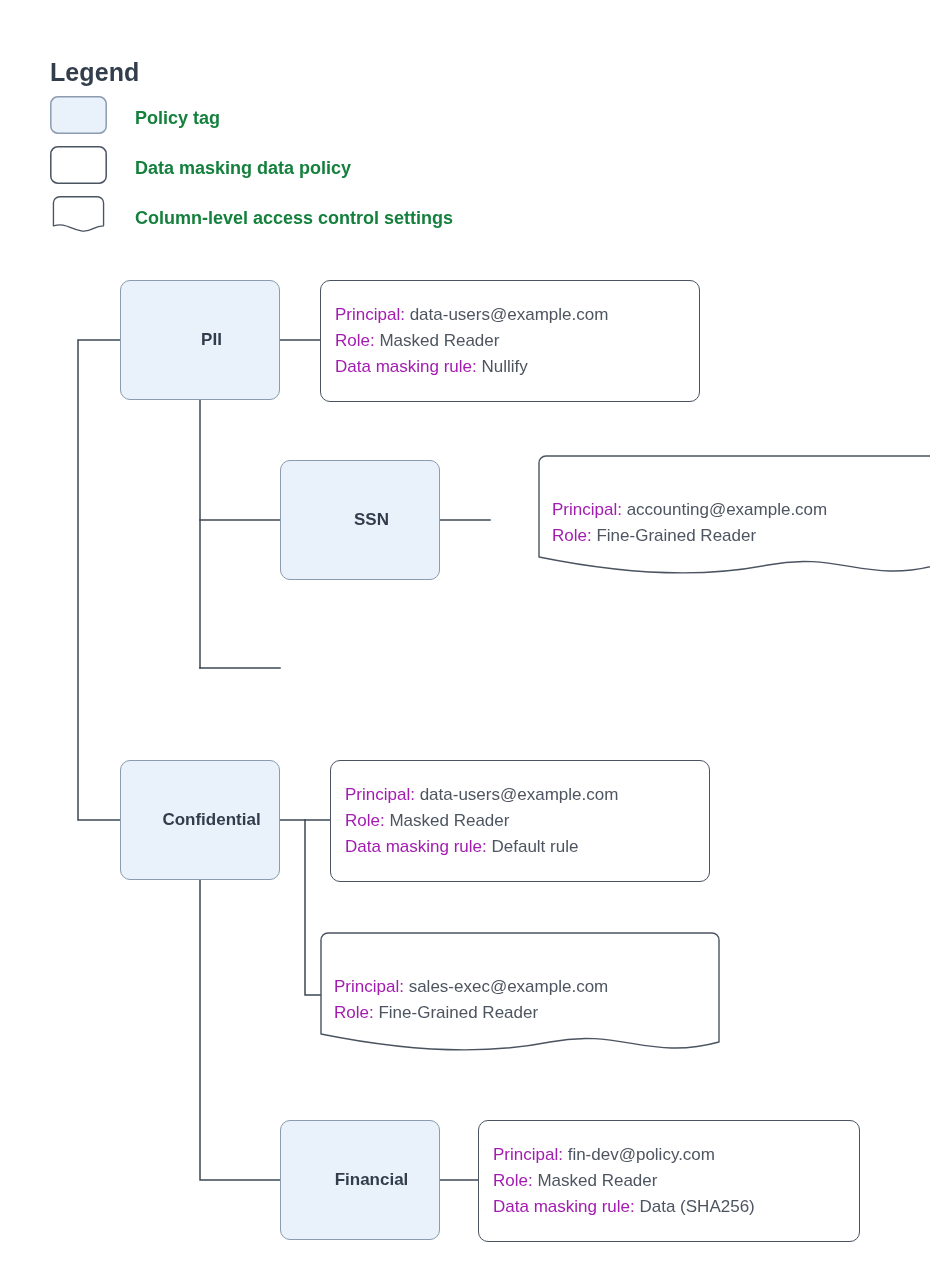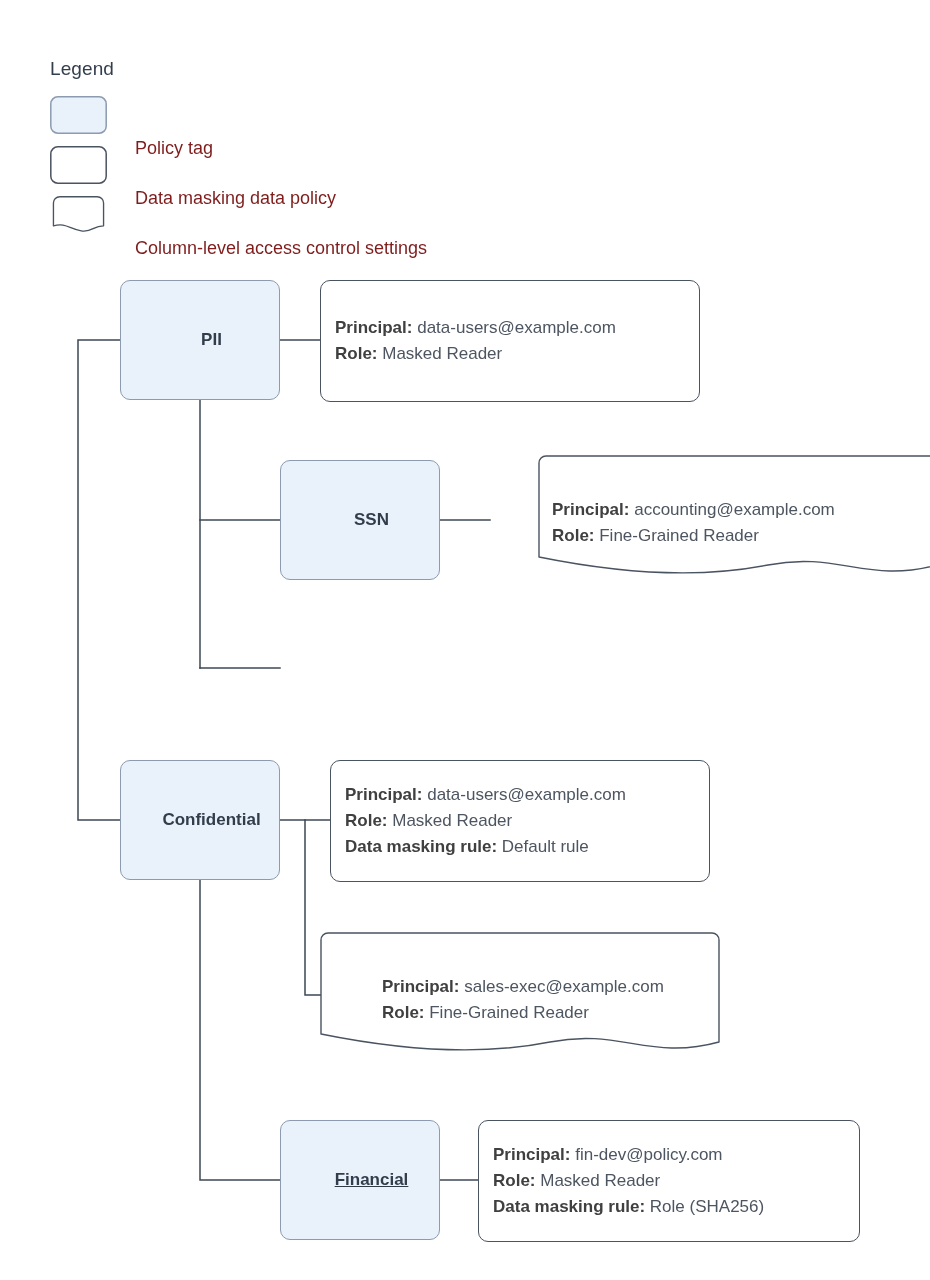--- a/index.html
+++ b/index.html
@@ -11,26 +11,26 @@
     -webkit-font-smoothing:antialiased;
   }
   #canvas{position:relative;width:930px;height:1280px;overflow:hidden;background:#fff;}
 
   
   #links{position:absolute;left:0;top:0;width:930px;height:1280px;}
 
   
   .legend-title{
     position:absolute;left:50px;top:58px;
-    font-size:19px;font-weight:normal;color:#333e4d;letter-spacing:.1px;
+    font-size:25px;font-weight:bold;color:#333e4d;letter-spacing:.1px;
   }
   .legend-row{position:absolute;left:50px;height:44px;}
   .legend-label{
     position:absolute;left:85px;top:50%;transform:translateY(-50%);
-    font-size:18px;font-weight:normal;color:#7f1d1d;white-space:nowrap;margin-top:30px;
+    font-size:18px;font-weight:bold;color:#15803d;white-space:nowrap;
   }
   .legend-swatch{position:absolute;left:0;top:0;width:57px;height:38px;}
 
   
   .node{
     position:absolute;
     background:#e9f1fb;
     border:1.4px solid #8c9bb0;
     border-radius:10px;
     box-sizing:border-box;
@@ -50,21 +50,21 @@
     box-sizing:border-box;
     display:flex;align-items:center;
   }
   .card-body{padding:0 0 0 14px;}
   .card.wavy{border:none;background:transparent;}
   .card.wavy .card-body{position:relative;z-index:2;}
 
   .line{
     font-size:17px;line-height:1.52;color:#4d5560;white-space:nowrap;
   }
-  .line b{color:#404040;font-weight:bold;}
+  .line b{color:#a21caf;font-weight:normal;}
 
   .wave-svg{position:absolute;left:0;top:0;overflow:visible;z-index:1;}
 </style>
 </head>
 <body>
 
 <div id="canvas">
 
   <svg id="links" viewBox="0 0 930 1280" width="930" height="1280">
     <g fill="none" stroke="#3d4754" stroke-width="1.5" stroke-linecap="square">
@@ -121,33 +121,37 @@
 
   <div class="node" style="left:280px;top:460px;width:160px;height:120px;border-radius:10px;">
     <span class="node-label">SSN</span>
   </div>
 
 
   <div class="node" style="left:120px;top:760px;width:160px;height:120px;">
     <span class="node-label">Confidential</span>
   </div>
 
-  <div class="node" style="left:280px;top:1120px;width:160px;height:120px;text-decoration:underline;">
+  <div class="node" style="left:280px;top:1120px;width:160px;height:120px;">
     <span class="node-label">Financial</span>
   </div>
 
   <div class="card" style="left:320px;top:280px;width:380px;height:122px;">
     <div class="card-body">
       <div class="line">
         <b>Principal:</b>
         <span>data-users@example.com</span>
       </div>
       <div class="line">
         <b>Role:</b>
         <span>Masked Reader</span>
+      </div>
+      <div class="line">
+        <b>Data masking rule:</b>
+        <span>Nullify</span>
       </div>
     </div>
   </div>
 
   <div class="card wavy" style="left:490px;top:455px;width:400px;height:130px;margin-left:48px;">
     <svg class="wave-svg" viewBox="0 0 400 130" width="400" height="130" preserveAspectRatio="none">
       <path d="M8,1 L392,1 A7,7 0 0 1 399,8 L399,110
                C330,129 300,96 230,110
                C160,124 80,118 1,102
                L1,8 A7,7 0 0 1 8,1 Z" fill="#ffffff" stroke="#4a5360" stroke-width="1.4" stroke-linejoin="round"></path>
@@ -181,21 +185,21 @@
     </div>
   </div>
 
   <div class="card wavy" style="left:320px;top:932px;width:400px;height:130px;">
     <svg class="wave-svg" viewBox="0 0 400 130" width="400" height="130" preserveAspectRatio="none">
       <path d="M8,1 L392,1 A7,7 0 0 1 399,8 L399,110
                C330,129 300,96 230,110
                C160,124 80,118 1,102
                L1,8 A7,7 0 0 1 8,1 Z" fill="#ffffff" stroke="#4a5360" stroke-width="1.4" stroke-linejoin="round"></path>
     </svg>
-    <div class="card-body" style="padding-top:6px;margin-left:48px;">
+    <div class="card-body" style="padding-top:6px;">
       <div class="line">
         <b>Principal:</b>
         <span>sales-exec@example.com</span>
       </div>
       <div class="line">
         <b>Role:</b>
         <span>Fine-Grained Reader</span>
       </div>
     </div>
   </div>
@@ -205,18 +209,18 @@
       <div class="line">
         <b>Principal:</b>
         <span>fin-dev@policy.com</span>
       </div>
       <div class="line">
         <b>Role:</b>
         <span>Masked Reader</span>
       </div>
       <div class="line">
         <b>Data masking rule:</b>
-        <span>Role (SHA256)</span>
+        <span>Data (SHA256)</span>
       </div>
     </div>
   </div>
 
 </div>
 
 </body></html>

